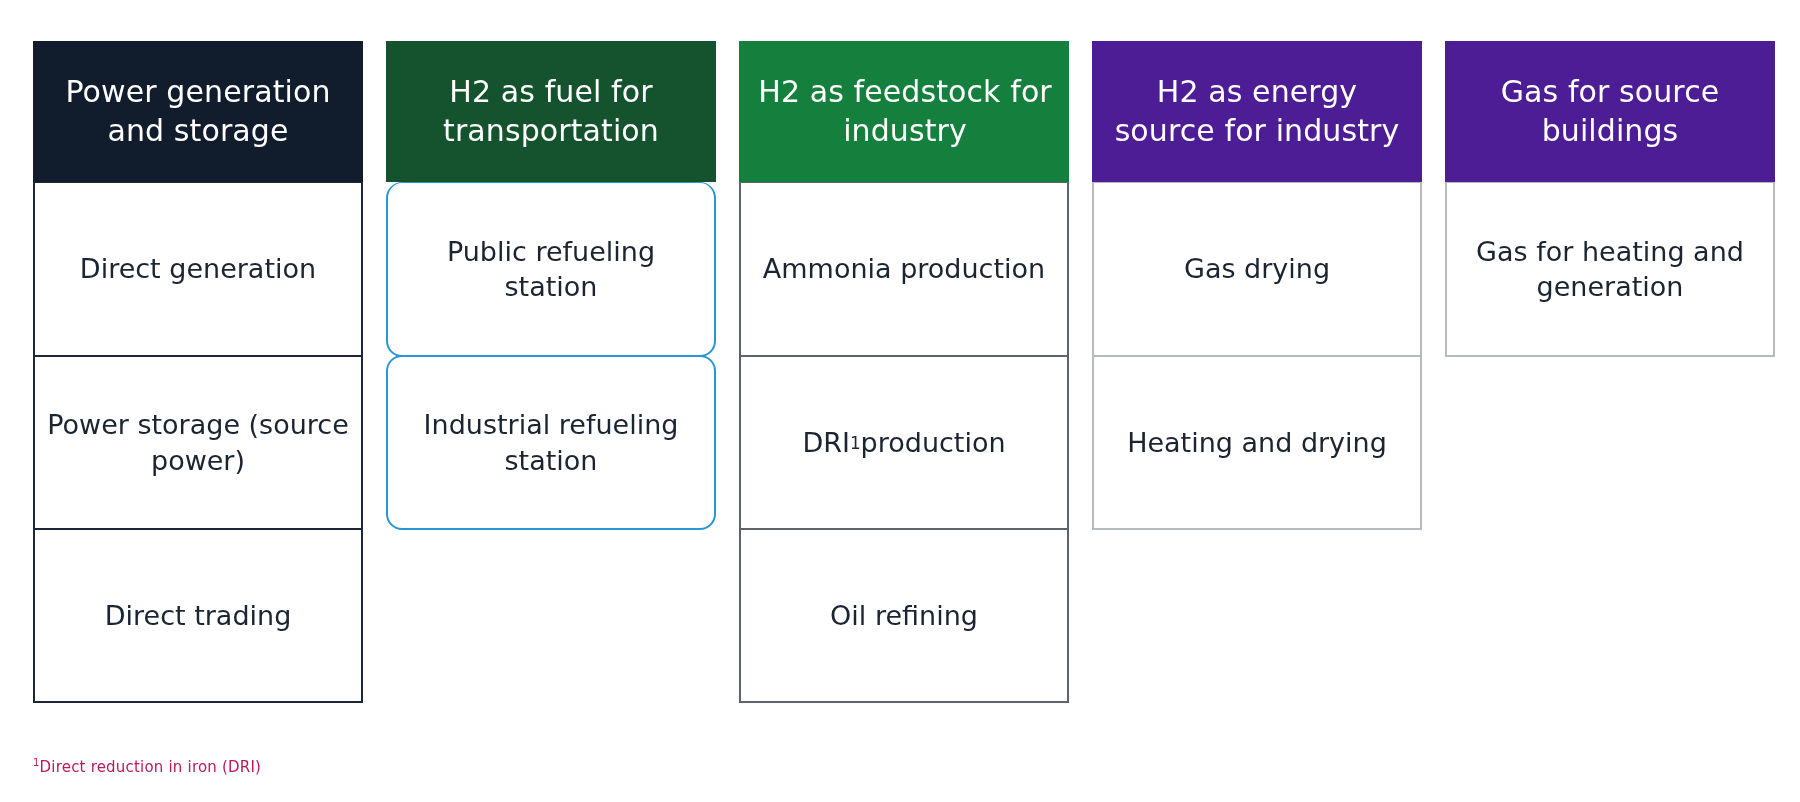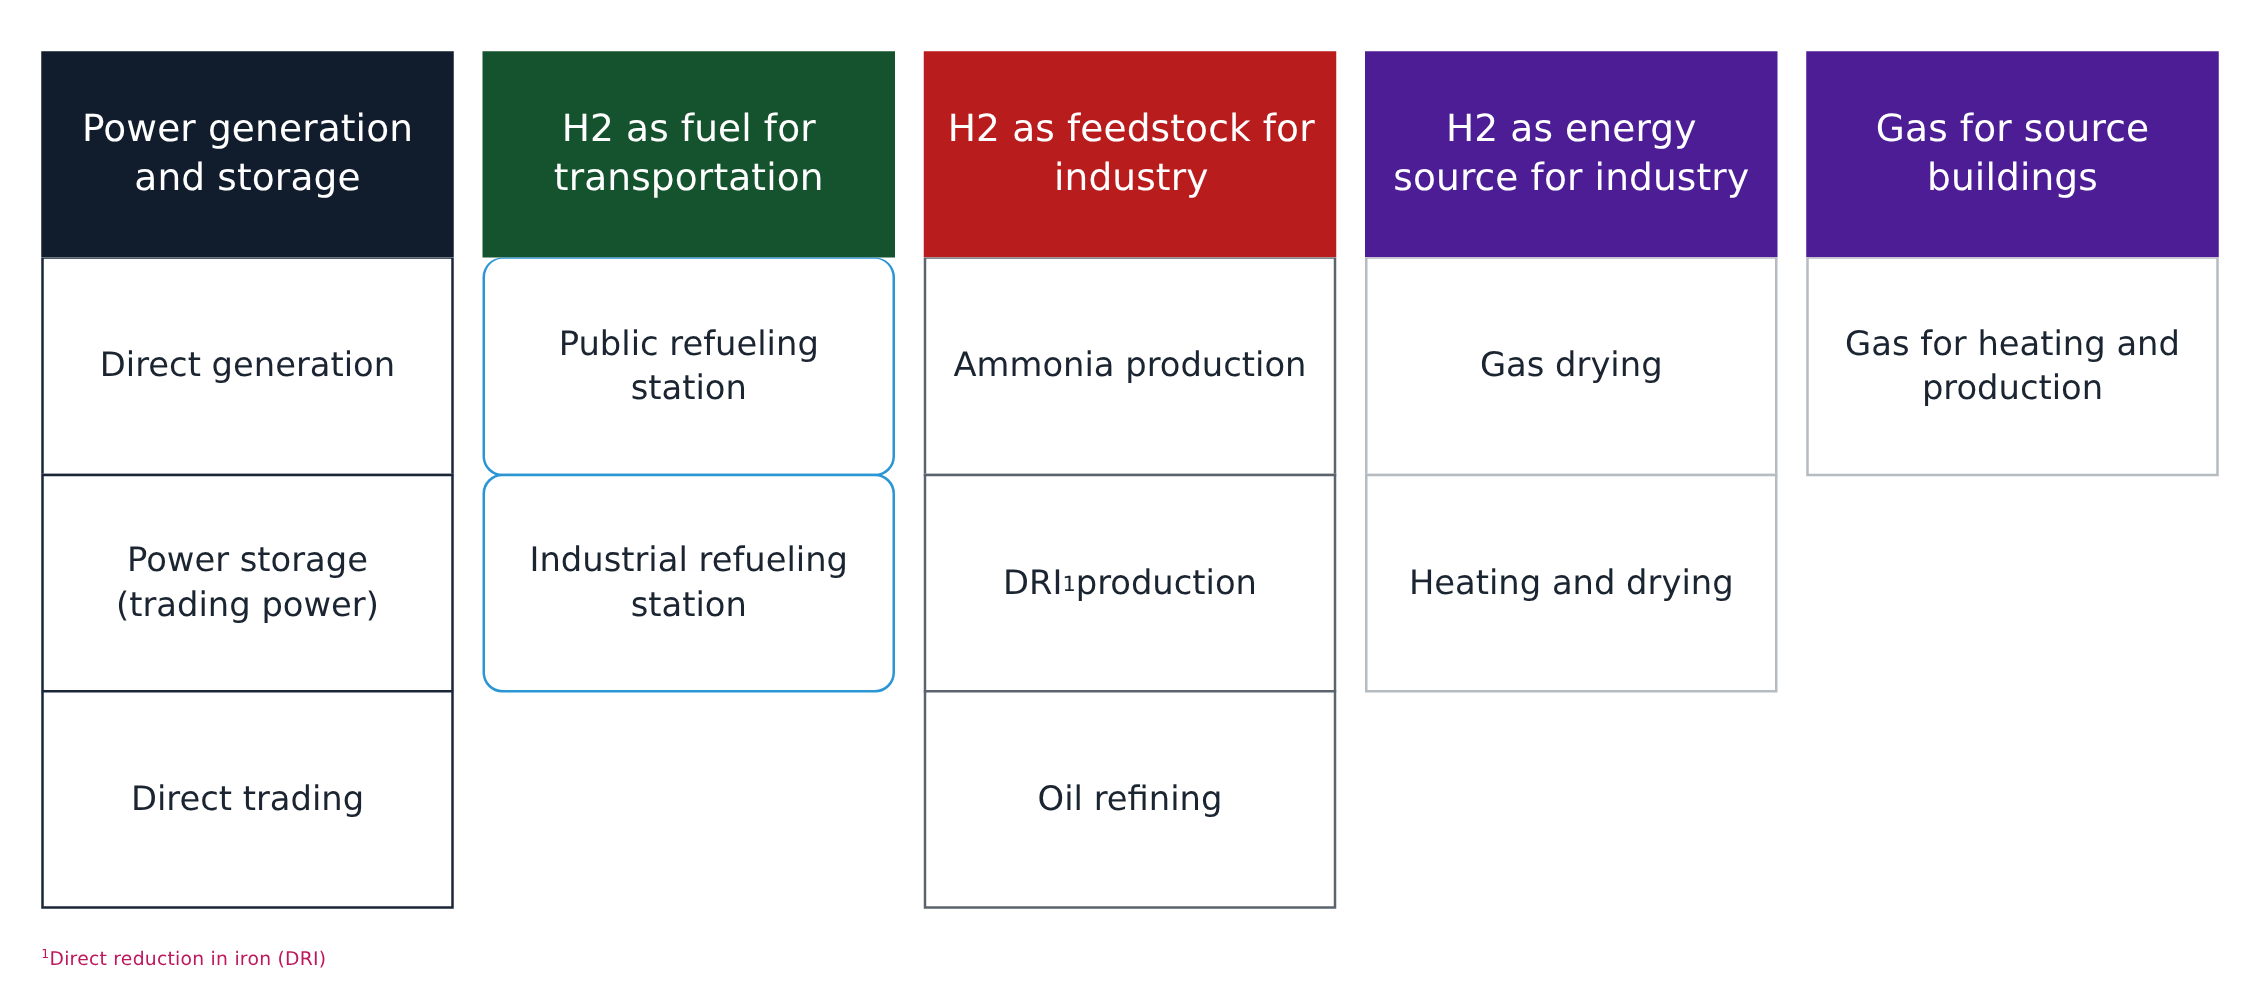--- a/index.html
+++ b/index.html
@@ -31,21 +31,21 @@
   }
 
   .column {
     width: 330px;
     display: flex;
     flex-direction: column;
     align-items: stretch;
   }
 
   .col-header {
-    height: 165px;
+    height: 141px;
     box-sizing: border-box;
     display: flex;
     align-items: center;
     justify-content: center;
     text-align: center;
     color: #ffffff;
     font-size: 30px;
     line-height: 1.28;
     padding: 4px 14px;
     letter-spacing: 0.1px;
@@ -79,21 +79,21 @@
 
   
   .c-navy .col-header { background: #111c2d; }
   .c-navy .cell { border-color: #1b2639; }
 
   
   .c-blue .col-header { background: #14532d; }
   .c-blue .cell { border-color: #2b96d4; border-radius: 16px; }
 
   
-  .c-slate .col-header { background: #b91c1c; padding-left: 16px; }
+  .c-slate .col-header { background: #15803d; padding-left: 16px; }
   .c-slate .cell { border-color: #5b646c; }
 
   
   .c-gray .col-header { background: #4c1d95; }
   .c-gray .cell { border-color: #b4bcc2; }
 
   .footnote {
     position: absolute;
     left: 33px;
     top: 758px;
@@ -117,21 +117,21 @@
 </head>
 <body>
 
 <div id="board">
 
   <div class="columns">
       <div class="column c-navy">
         <div class="col-header">Power generation and storage</div>
         <div class="col-body">
           <div class="cell">Direct generation</div>
-          <div class="cell">Power storage (trading power)</div>
+          <div class="cell">Power storage (source power)</div>
           <div class="cell">Direct trading</div>
         </div>
       </div>
       <div class="column c-blue">
         <div class="col-header">H2 as fuel for transportation</div>
         <div class="col-body">
           <div class="cell">Public refueling station</div>
           <div class="cell">Industrial refueling station</div>
         </div>
       </div>
@@ -146,21 +146,21 @@
       <div class="column c-gray">
         <div class="col-header">H2 as energy source for industry</div>
         <div class="col-body">
           <div class="cell">Gas drying</div>
           <div class="cell">Heating and drying</div>
         </div>
       </div>
       <div class="column c-gray">
         <div class="col-header">Gas for source buildings</div>
         <div class="col-body">
-          <div class="cell">Gas for heating and production</div>
+          <div class="cell">Gas for heating and generation</div>
         </div>
       </div>
     </div>
 
   <div class="footnote">
     <sup>1</sup><span>Direct reduction in iron (DRI)</span>
   </div>
 
 </div>
 

